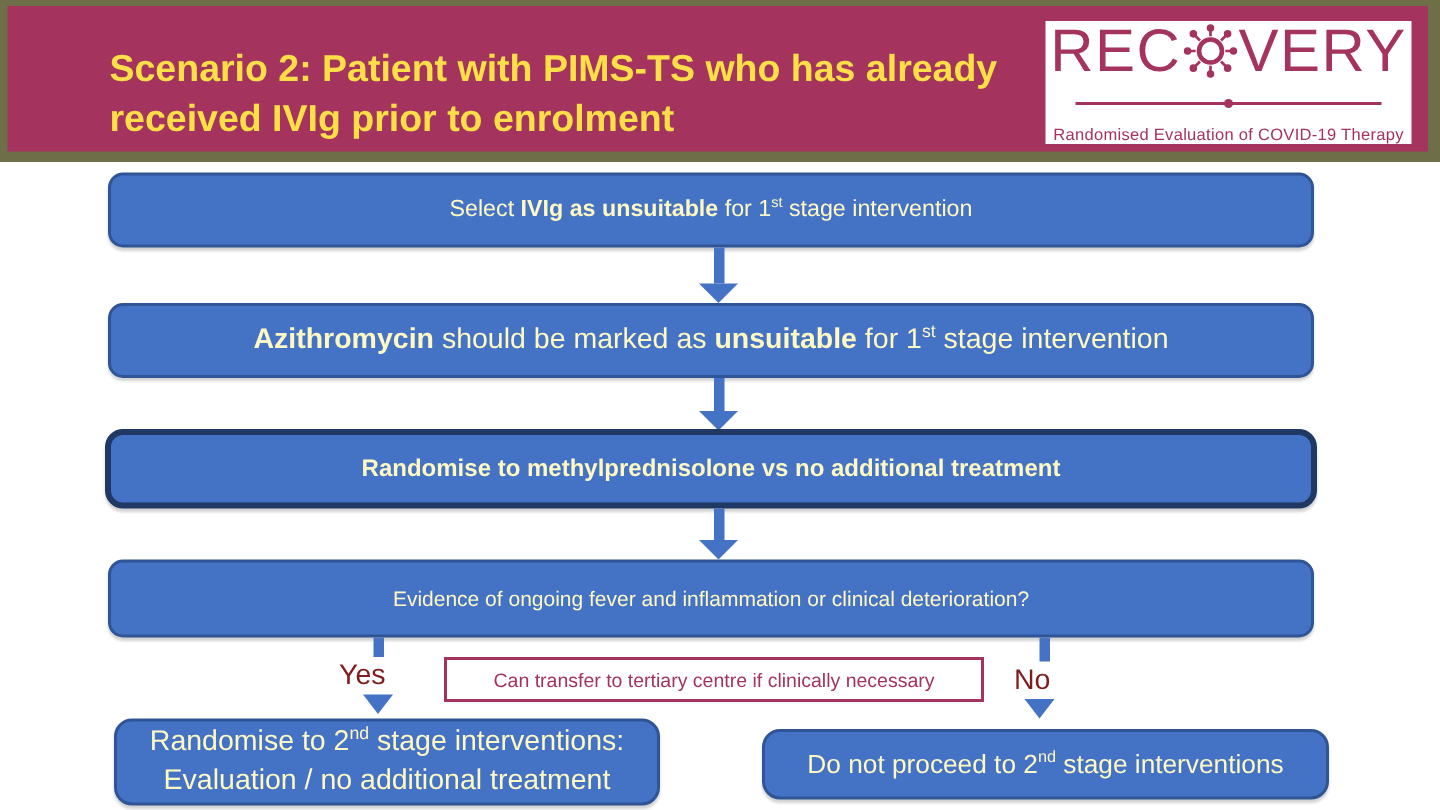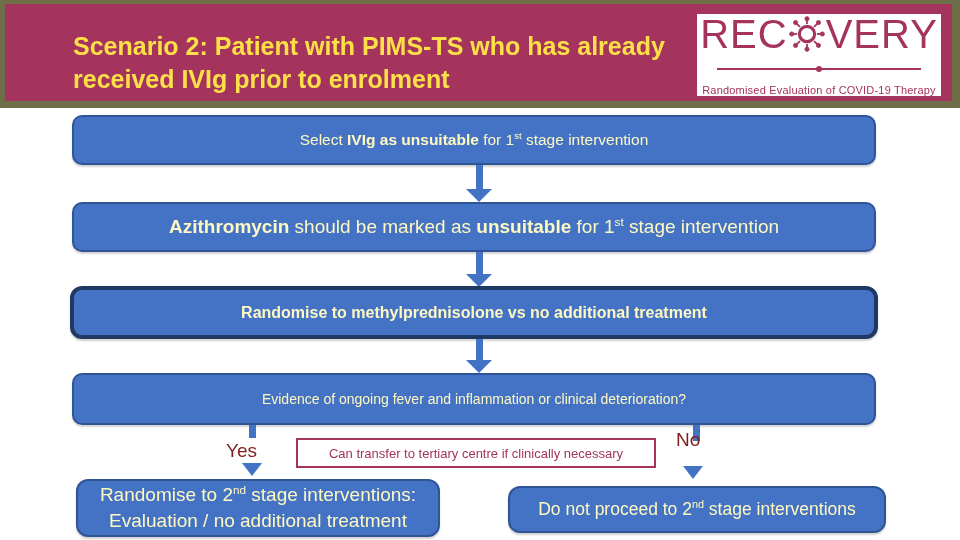--- a/index.html
+++ b/index.html
@@ -56,21 +56,21 @@
   .stub-yes{left:249px;top:425px;height:13px;}
   .stub-no{left:693px;top:425px;height:16px;}
   .mini-head{position:absolute;width:0;height:0;border-left:10px solid transparent;border-right:10px solid transparent;border-top:13px solid #4472C4;}
   .head-yes{left:242px;top:463px;}
   .head-no{left:683px;top:466px;}
   .decision-label{
     position:absolute;width:54px;
     font-size:19px;color:#7f1d1d;
   }
   .label-yes{left:226px;top:440px;}
-  .label-no{left:676px;top:429px;}
+  .label-no{left:676px;top:443px;}
   .transfer{
     position:absolute;left:296px;top:438px;width:360px;height:30px;box-sizing:border-box;
     background:#ffffff;border:2px solid #A4335E;color:#A4335E;font-weight:bold;font-size:13px;
     display:flex;align-items:center;justify-content:center;text-align:center;
   }
 </style>
 </head>
 <body>
 
 <div class="slide">

